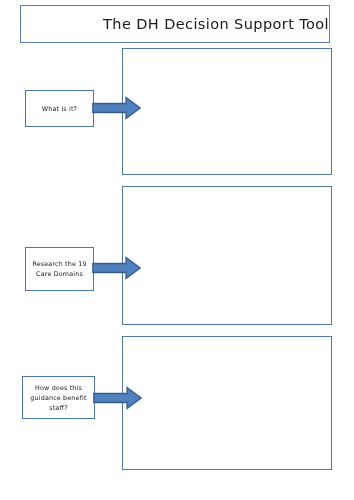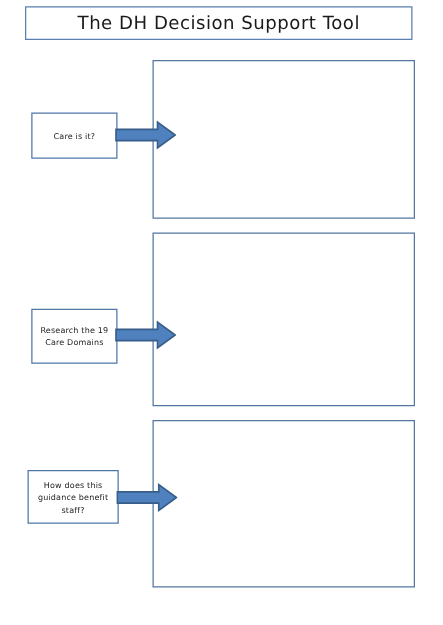--- a/index.html
+++ b/index.html
@@ -24,27 +24,27 @@
     height: 500px;
     background: #ffffff;
   }
 
   
   .title-box {
     position: absolute;
     left: 20px;
     top: 5px;
     width: 310px;
-    height: 27px;
+    height: 38px;
     box-sizing: border-box;
     border: 1.5px solid #5a7fb0;
     background: #ffffff;
     display: flex;
     align-items: center;
-    justify-content: center;
+    justify-content: flex-end;
   }
   .title-text {
     font-family: "DejaVu Sans", sans-serif;
     font-size: 14.5px;
     font-weight: 400;
     letter-spacing: 0.4px;
     color: #1a1a1a;
     white-space: nowrap;
   }
 
@@ -97,21 +97,21 @@
 </head>
 <body>
 
 <div class="page">
 
   <div class="title-box">
     <span class="title-text">The DH Decision Support Tool</span>
   </div>
 
   <div class="label-box" id="label-box-1">
-    <span class="label-text">Care is it?</span>
+    <span class="label-text">What is it?</span>
   </div>
 
   <svg class="arrow" id="arrow-1" viewBox="0 0 49 24" preserveAspectRatio="none">
     <polygon points="0.8,7.5 34,7.5 34,1.6 48.2,12 34,22.4 34,16.5 0.8,16.5" fill="#4e81bd" stroke="#385d8a" stroke-width="1.3" stroke-linejoin="miter"></polygon>
   </svg>
 
   <div class="answer-box" id="answer-box-1">
     <span></span>
   </div>
 

